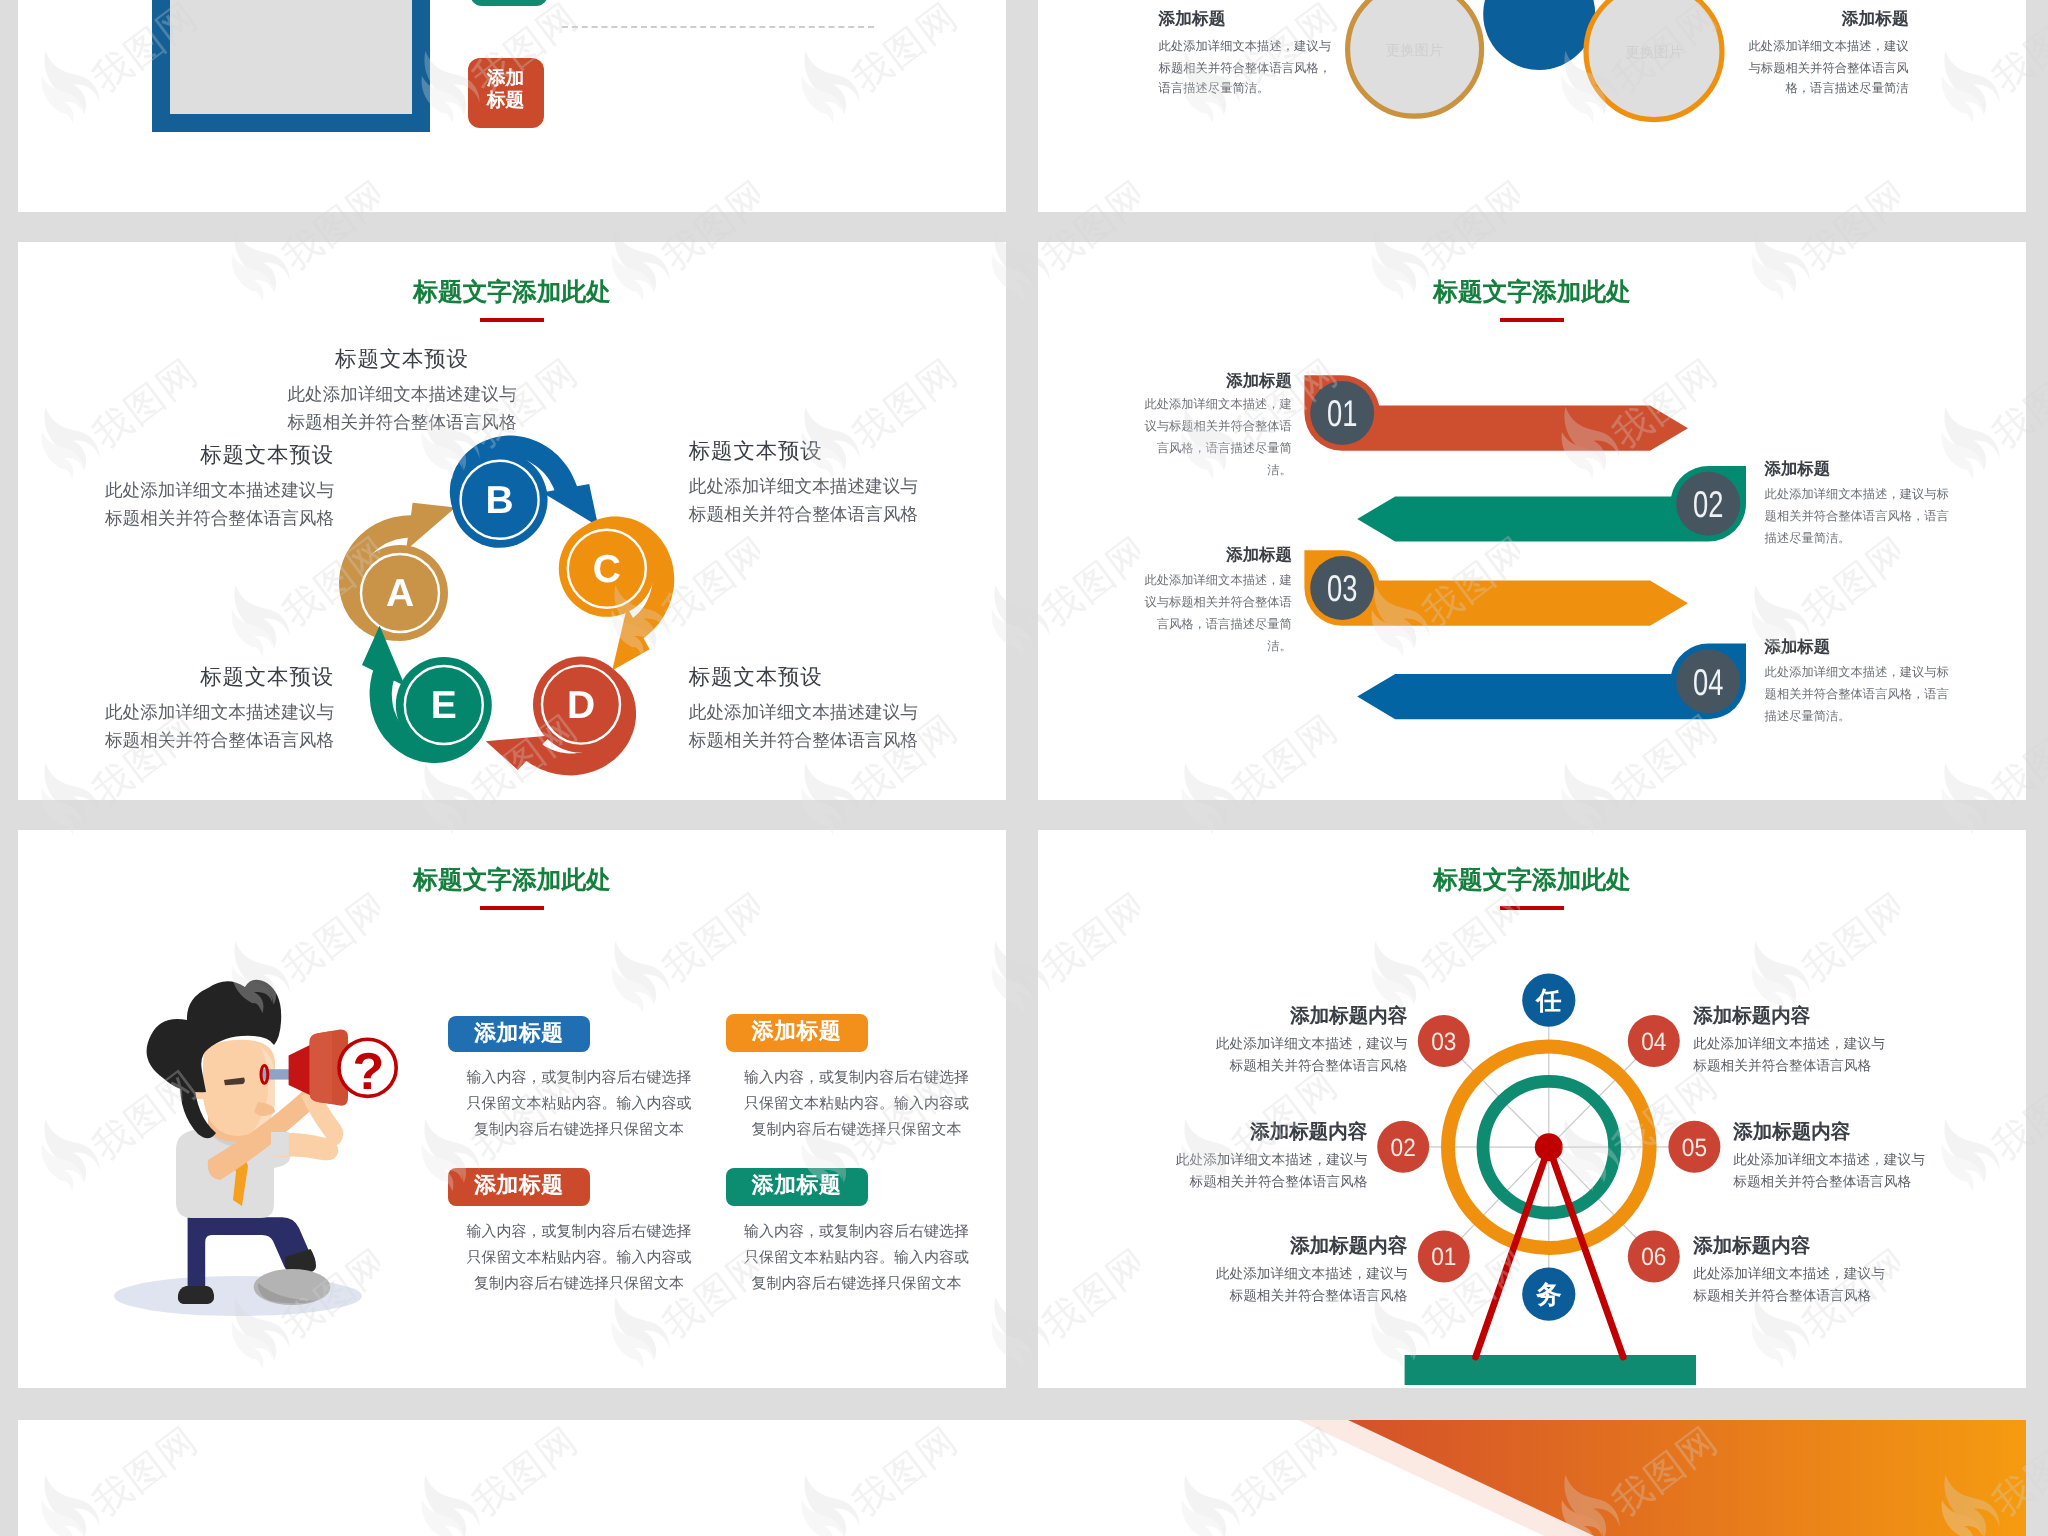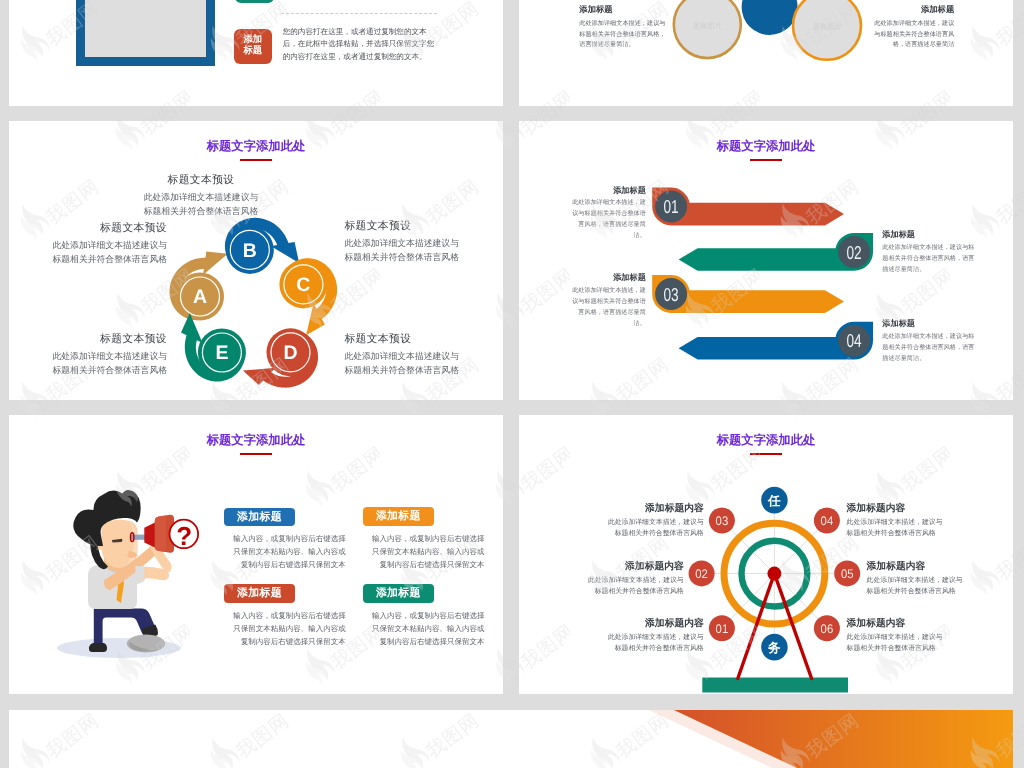--- a/index.html
+++ b/index.html
@@ -15,21 +15,21 @@
   .s2{left:519px;top:-173px;width:494px;height:279px;}
   .s3{left:9px;top:121px;width:494px;height:279px;}
   .s4{left:519px;top:121px;width:494px;height:279px;}
   .s5{left:9px;top:415px;width:494px;height:279px;}
   .s6{left:519px;top:415px;width:494px;height:279px;}
   .s7{left:9px;top:710px;width:1004px;height:140px;}
 
   
   .slide-title{
     position:absolute;left:0;right:0;top:17.5px;text-align:center;
-    font-weight:bold;color:#6d28d9;font-size:12.35px;line-height:14px;letter-spacing:0;
+    font-weight:bold;color:#15803d;font-size:12.35px;line-height:14px;letter-spacing:0;
   }
   .title-rule{position:absolute;left:50%;margin-left:-16px;top:37.5px;
     width:32px;height:2px;background:#c00000;}
 
   
   .tx{position:absolute;color:#5a5f66;font-size:8.82px;line-height:13.6px;}
   .tx b{display:block;color:#3a3f45;font-size:10.75px;font-weight:normal;
         line-height:12px;margin-bottom:5px;letter-spacing:.4px;}
   .tx.r{text-align:right;}
   .tx.l{text-align:left;}
@@ -46,21 +46,21 @@
   .tx4.l{text-align:left;}
 
   
   .badge{position:absolute;width:70.6px;height:18.8px;border-radius:4px;
          color:#ffffff;font-size:10.9px;font-weight:bold;text-align:center;
          line-height:18.8px;letter-spacing:.3px;}
   .b-blue{background:#1F6FB2;}
   .b-orange{background:#F2901B;}
   .b-red{background:#CB4A2C;}
   .b-green{background:#0C8C70;}
-  .tx5{position:absolute;color:#5c6068;font-size:7.5px;line-height:13.2px;text-align:right;}
+  .tx5{position:absolute;color:#5c6068;font-size:7.5px;line-height:13.2px;text-align:center;}
 
   
   .tx6{position:absolute;color:#5a5f66;font-size:6.85px;line-height:11.7px;}
   .tx6 b{display:block;color:#3a3f45;font-size:9.77px;font-weight:bold;
          line-height:11px;margin-bottom:3px;}
   .tx6.r{text-align:right;}
   .tx6.l{text-align:left;}
 
   
   .photo-frame{position:absolute;left:66.8px;top:89px;width:139.2px;height:150px;
@@ -91,23 +91,20 @@
   <div class="slide s1">
     <div class="photo-frame">
       <div class="photo-inner"></div>
     </div>
     <div class="pill p-green" style="left:226.3px;top:141px;">
       
     </div>
     <div class="s1dash"></div>
     <div class="pill p-orange" style="left:224.6px;top:202px;">
       <span>添加标题</span>
-    </div>
-    <div class="s1tx" style="left:273.7px;top:199px;width:156px;">
-      <span>您的内容打在这里，或者通过复制您的文本后，在此框中选择粘贴，并选择只保留文字您的内容打在这里，或者通过复制您的文本。</span>
     </div>
   </div>
 
   <div class="slide s2">
     <svg width="494" height="279" viewBox="0 0 494 279" style="position:absolute;left:0;top:0">
       <g transform="translate(-519,173)">
         <circle cx="769.6" cy="7" r="28" fill="#0B5F9A"></circle>
         <circle cx="707.3" cy="24.6" r="33.5" fill="#dededf" stroke="#C9933F" stroke-width="2.6"></circle>
         <circle cx="827" cy="25.8" r="34" fill="#dededf" stroke="#F0900F" stroke-width="2.6"></circle>
         <text x="707.3" y="27.5" text-anchor="middle" fill="#cfcfcf" font-size="7.2" font-family="&quot;Liberation Serif&quot;, serif">更换图片</text>

